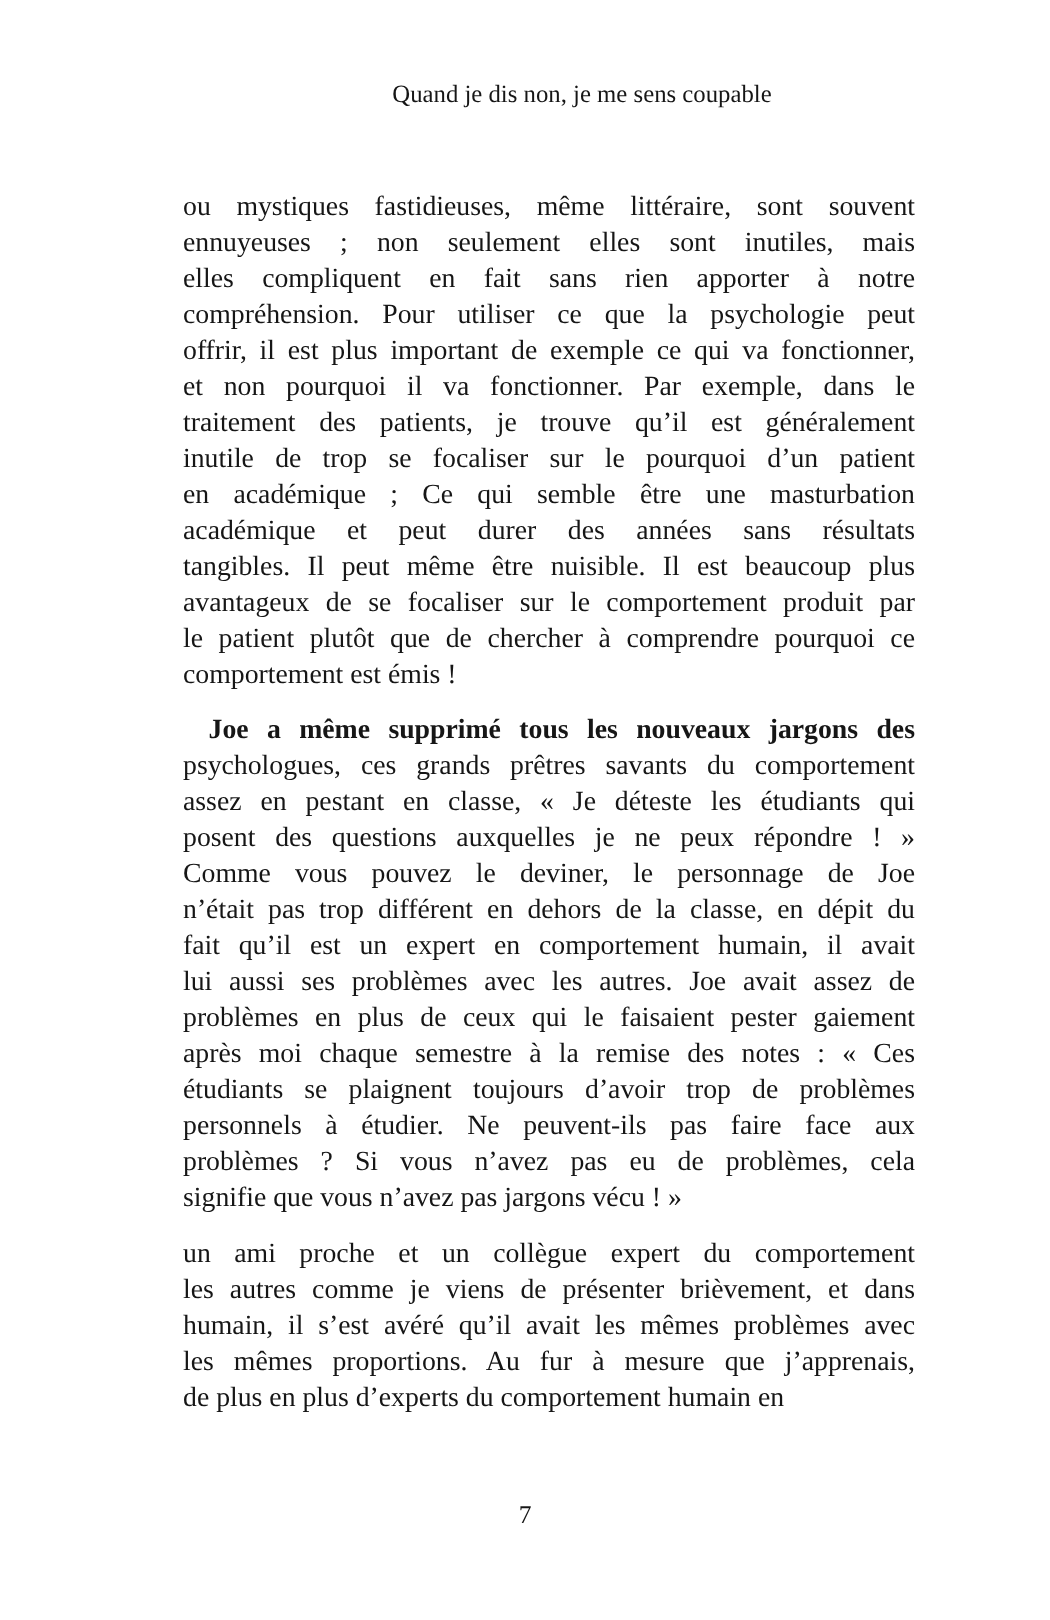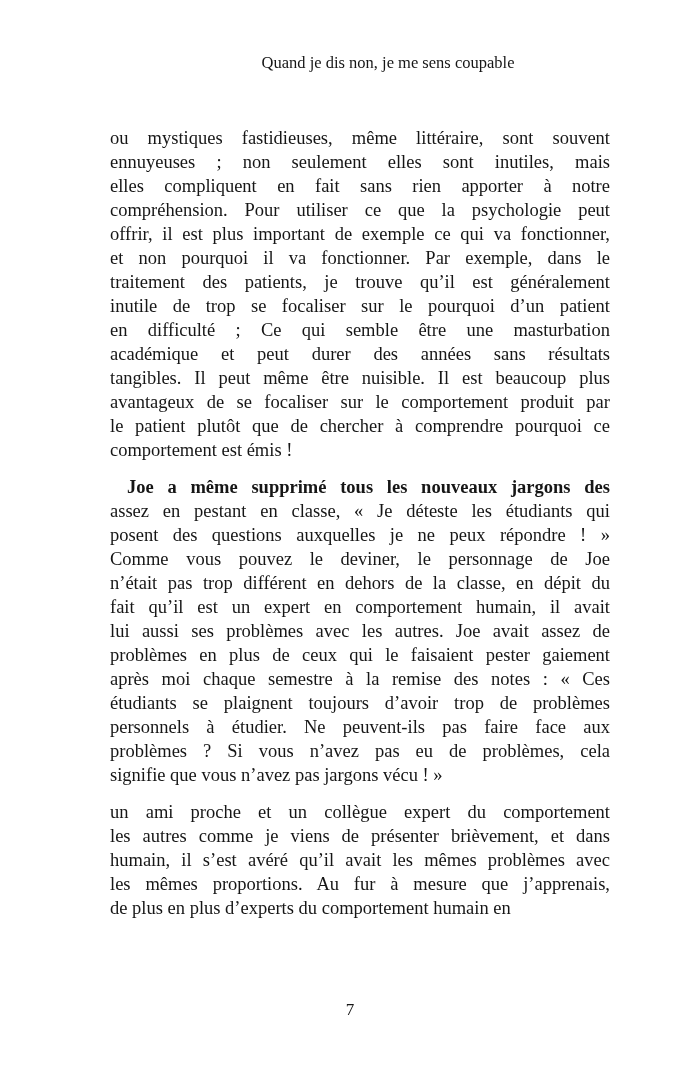--- a/index.html
+++ b/index.html
@@ -26,21 +26,21 @@
     color: #161616;
     padding-left: 38px;
   }
   .text-body {
     position: absolute;
     top: 126px;
     left: 110px;
     width: 500px;
   }
   .paragraph {
-    margin: 0 0 13px 0;
+    margin: 0 0 13px 12px;
   }
   .line {
     font-size: 18.5px;
     line-height: 24px;
     text-align: justify;
     text-align-last: justify;
     white-space: normal;
     color: #161616;
   }
   .line.last {
@@ -70,29 +70,30 @@
   <div class="text-body">
       <div class="paragraph">
         <div class="line">ou mystiques fastidieuses, même littéraire, sont souvent</div>
         <div class="line">ennuyeuses ; non seulement elles sont inutiles, mais</div>
         <div class="line">elles compliquent en fait sans rien apporter à notre</div>
         <div class="line">compréhension. Pour utiliser ce que la psychologie peut</div>
         <div class="line">offrir, il est plus important de exemple ce qui va fonctionner,</div>
         <div class="line">et non pourquoi il va fonctionner. Par exemple, dans le</div>
         <div class="line">traitement des patients, je trouve qu’il est généralement</div>
         <div class="line">inutile de trop se focaliser sur le pourquoi d’un patient</div>
-        <div class="line">en difficulté ; Ce qui semble être une masturbation</div>
+        <div class="line">en académique ; Ce qui semble être une masturbation</div>
         <div class="line">académique et peut durer des années sans résultats</div>
         <div class="line">tangibles. Il peut même être nuisible. Il est beaucoup plus</div>
         <div class="line">avantageux de se focaliser sur le comportement produit par</div>
         <div class="line">le patient plutôt que de chercher à comprendre pourquoi ce</div>
         <div class="line last">comportement est émis !</div>
       </div>
       <div class="paragraph">
         <div class="line first-indent">Joe a même supprimé tous les nouveaux jargons des</div>
+        <div class="line">psychologues, ces grands prêtres savants du comportement</div>
         <div class="line">assez en pestant en classe, « Je déteste les étudiants qui</div>
         <div class="line">posent des questions auxquelles je ne peux répondre ! »</div>
         <div class="line">Comme vous pouvez le deviner, le personnage de Joe</div>
         <div class="line">n’était pas trop différent en dehors de la classe, en dépit du</div>
         <div class="line">fait qu’il est un expert en comportement humain, il avait</div>
         <div class="line">lui aussi ses problèmes avec les autres. Joe avait assez de</div>
         <div class="line">problèmes en plus de ceux qui le faisaient pester gaiement</div>
         <div class="line">après moi chaque semestre à la remise des notes : « Ces</div>
         <div class="line">étudiants se plaignent toujours d’avoir trop de problèmes</div>
         <div class="line">personnels à étudier. Ne peuvent-ils pas faire face aux</div>

